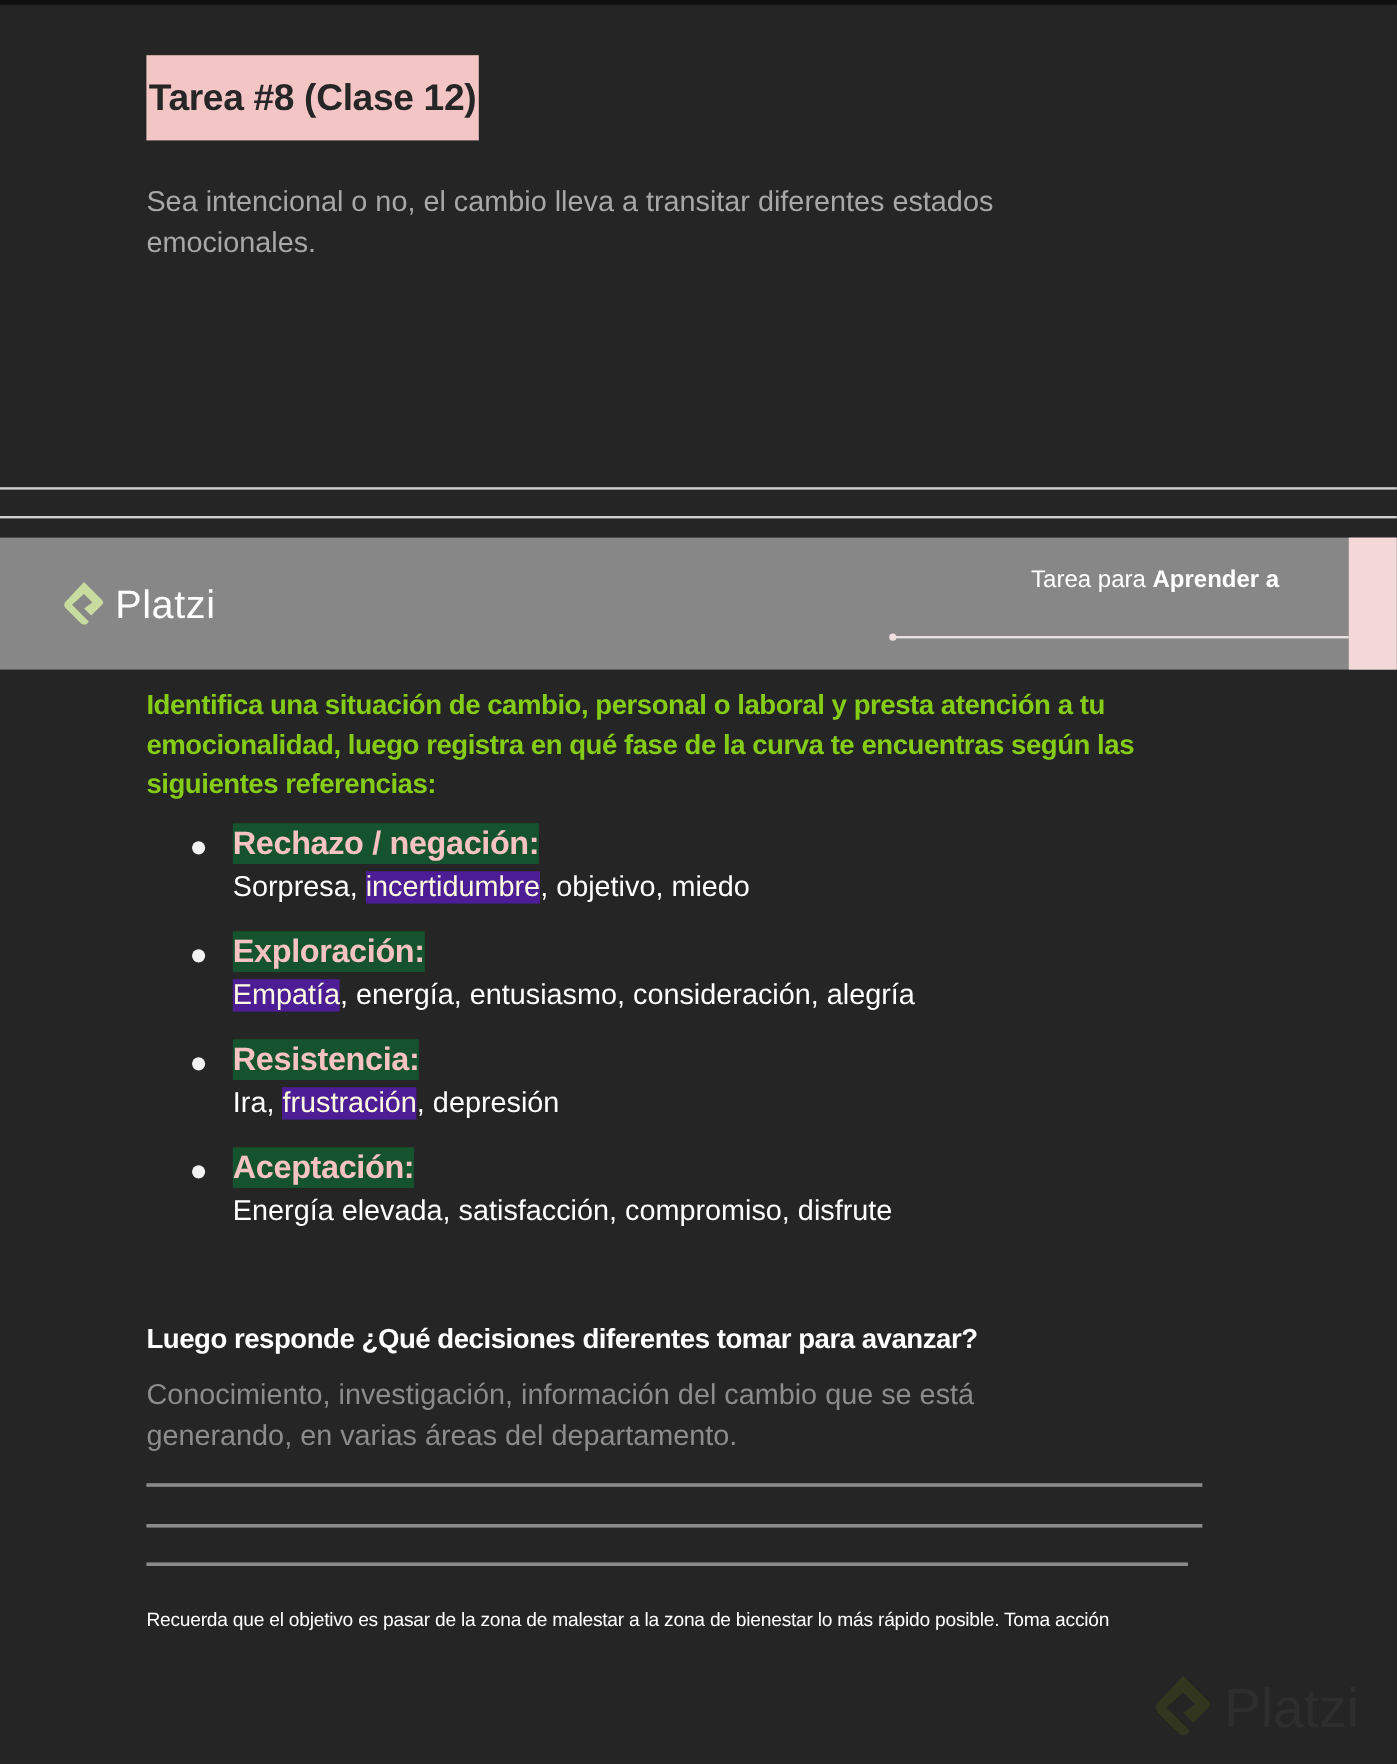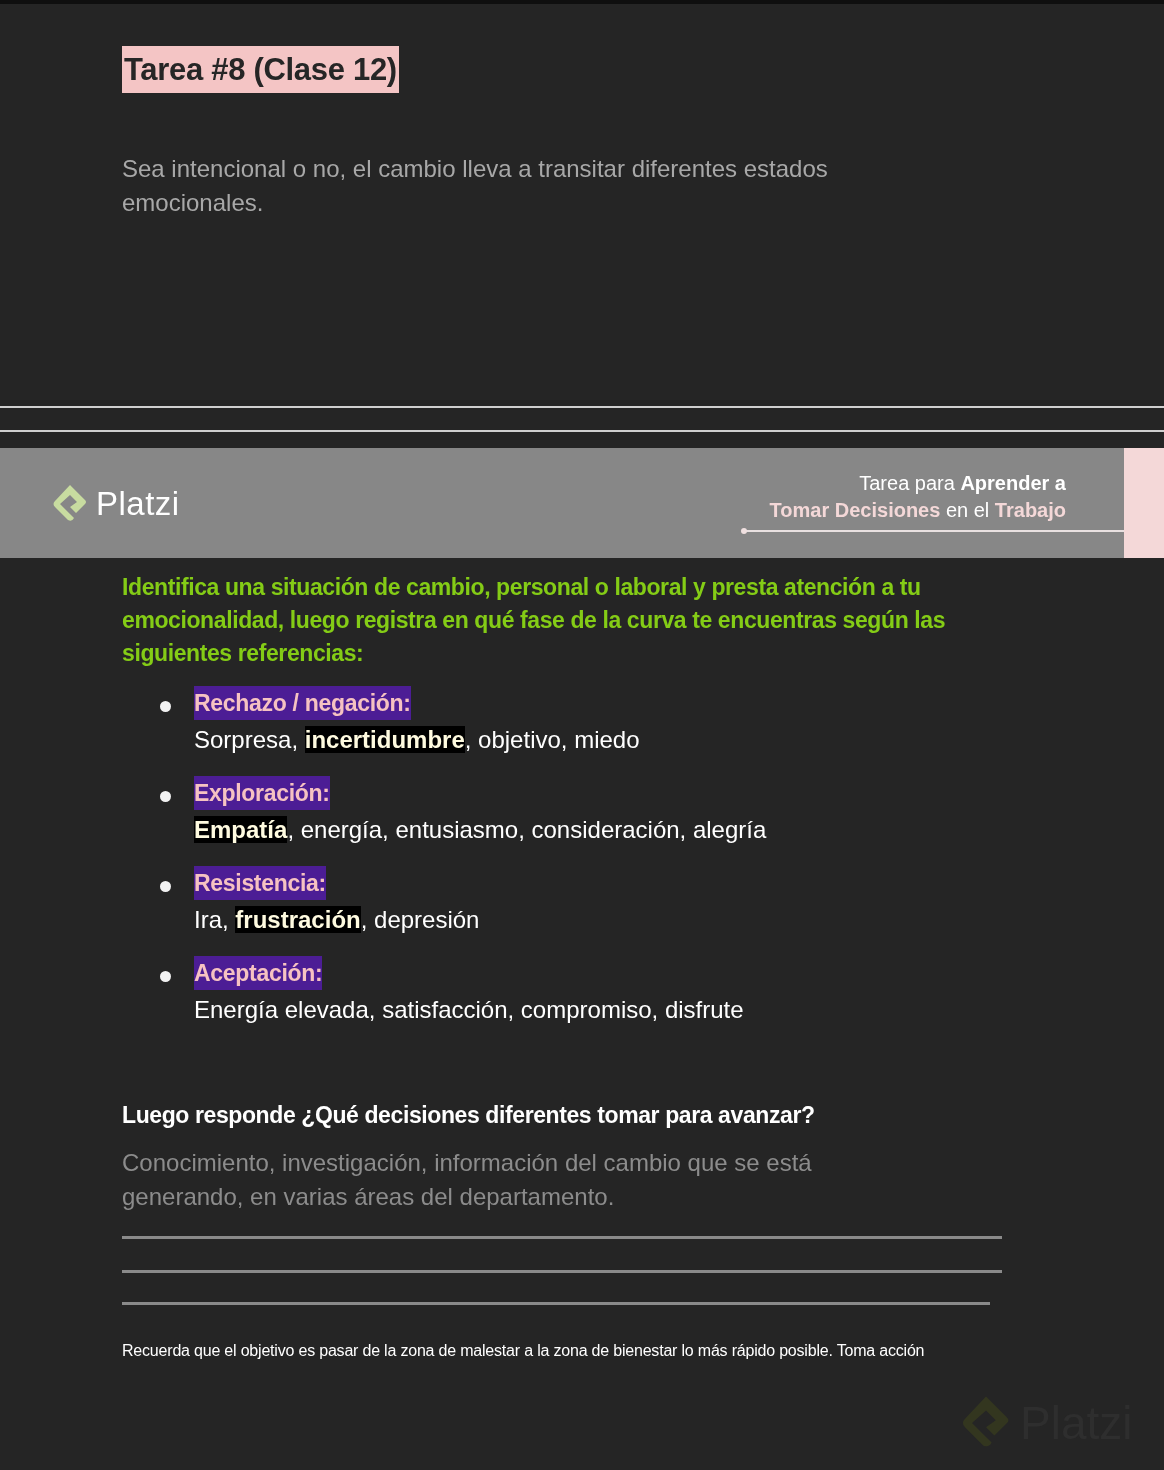--- a/index.html
+++ b/index.html
@@ -8,21 +8,21 @@
     background: #252525;
     font-family: "Liberation Sans", sans-serif;
     position: relative;
     color: #ffffff;
   }
   .topbar { position: absolute; left: 0; top: 0; width: 1164px; height: 4px; background: #0f0f0f; }
   .title {
     position: absolute; left: 122px; top: 46px;
     background: #f4c5c5; color: #262626;
     font-weight: bold; font-size: 31px; line-height: 39px;
-    padding: 4px 2px; letter-spacing: -0.3px;
+    padding: 16px 2px; letter-spacing: -0.3px;
   }
   .intro {
     position: absolute; left: 122px; top: 152px; width: 800px;
     color: #a8a8a8; font-size: 24px; line-height: 34px;
   }
   .hline { position: absolute; left: 0; width: 1164px; height: 2px; background: #cfcfcf; }
   .banner {
     position: absolute; left: 0; top: 448px; width: 1164px; height: 110px;
     background: #878787;
   }
@@ -42,25 +42,25 @@
     position: absolute; left: 122px; top: 571px; width: 900px;
     font-weight: bold; font-size: 23px; line-height: 33px; color: #84cc16;
     letter-spacing: -0.4px;
   }
   .phases { position: absolute; left: 160px; top: 686px; margin: 0; padding: 0; list-style: none; }
   .phase { position: relative; padding-left: 34px; margin-bottom: 18px; }
   .bullet {
     position: absolute; left: 0; top: 15px; width: 11px; height: 11px; border-radius: 50%; background: #f2f2f2;
   }
   .phase-name {
-    display: inline-block; background: #4c1d95; color: #f6c2c2;
-    font-weight: bold; font-size: 23px; line-height: 34px; letter-spacing: -0.3px;
+    display: inline-block; background: #14532d; color: #f6c2c2;
+    font-weight: bold; font-size: 27px; line-height: 34px; letter-spacing: -0.3px;
   }
   .phase-desc { font-size: 24px; line-height: 36px; color: #ffffff; margin-top: 2px; }
-  .hl { background: #000000; color: #fffbe0; font-weight: bold; }
+  .hl { background: #4c1d95; color: #fffbe0; }
   .question {
     position: absolute; left: 122px; top: 1098px;
     font-weight: bold; font-size: 23px; line-height: 34px; letter-spacing: -0.4px;
   }
   .answer {
     position: absolute; left: 122px; top: 1146px; width: 800px;
     color: #8c8c8c; font-size: 24px; line-height: 34px;
   }
   .rule { position: absolute; left: 122px; height: 3px; background: #8a8a8a; }
   .closing {
@@ -84,21 +84,20 @@
 
 <div class="banner">
   <div class="logo">
     <svg width="40" height="44" viewBox="0 0 40 44">
       <path d="M20 3 L35 18 Q37 20 35 22 L26 31 L20 25 L27 20 L20 13 L10 22 L20 32 L24 36 Q22 40 18 38 L5 25 Q2 22 5 19 Z" fill="#c8dca0"></path>
     </svg>
     <span class="logo-text">Platzi</span>
   </div>
   <div class="course">
     <div><span>Tarea para </span><b>Aprender a</b></div>
-    <div><span class="pk">Tomar Decisiones</span><span> en el </span><span class="pk">Trabajo</span></div>
   </div>
   <div class="course-line"></div>
   <div class="course-dot"></div>
   <div class="pink-strip"></div>
 </div>
 
 <div class="instructions">Identifica una situación de cambio, personal o laboral y presta atención a tu emocionalidad, luego registra en qué fase de la curva te encuentras según las siguientes referencias:</div>
 
 <ul class="phases">
   <li class="phase">

